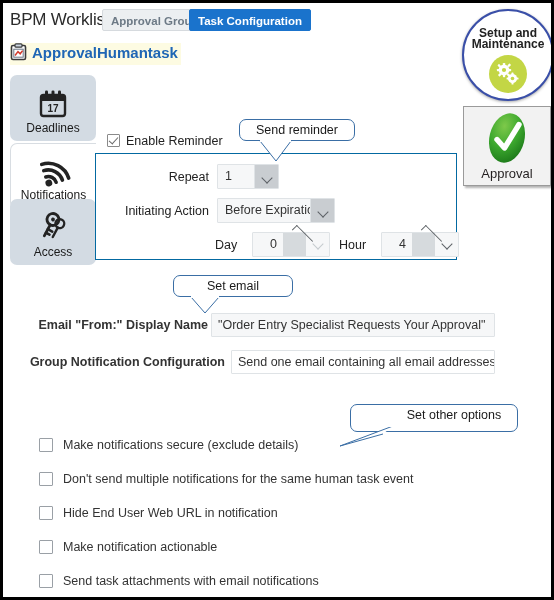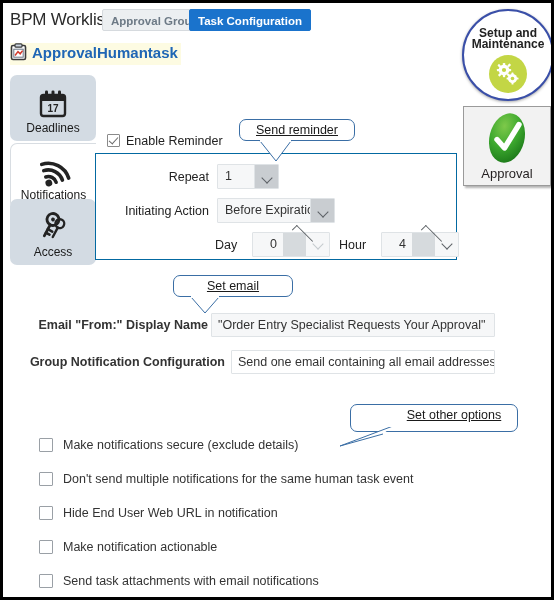--- a/index.html
+++ b/index.html
@@ -196,21 +196,21 @@
   }
   .opt-label{
     position:absolute;left:24px;top:0;font-size:12.5px;color:#333;
     line-height:17px;white-space:nowrap;
   }
 
   
   .callout{
     position:absolute;box-sizing:border-box;
     border:1px solid #3a6ea5;background:#ffffff;border-radius:7px;
-    font-size:12.5px;color:#1a1a1a;text-align:center;text-decoration:underline;
+    font-size:12.5px;color:#1a1a1a;text-align:center;
   }
   .callout .ctext{display:block;line-height:1;}
   .callout-svg{position:absolute;overflow:visible;}
 </style>
 </head>
 <body>
 
 <div id="frame">
 
   <div id="topbar">

